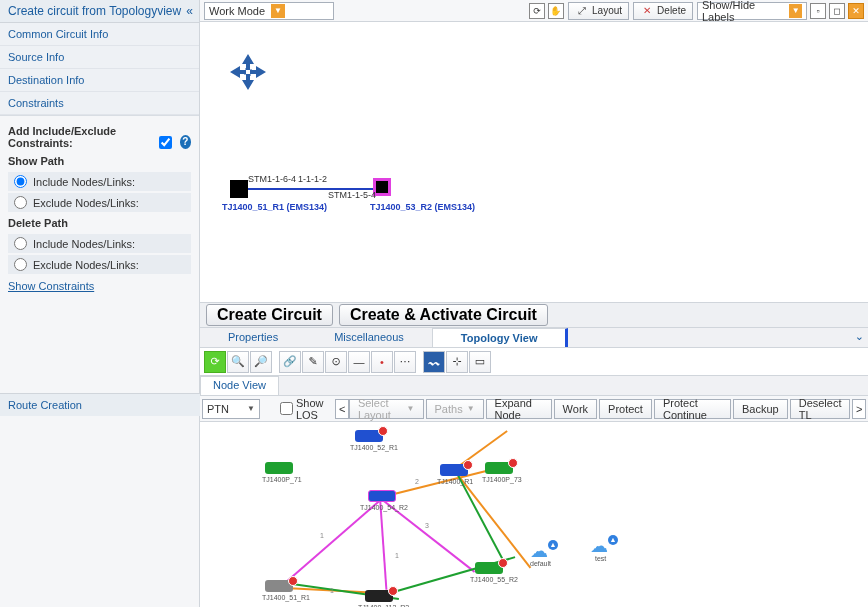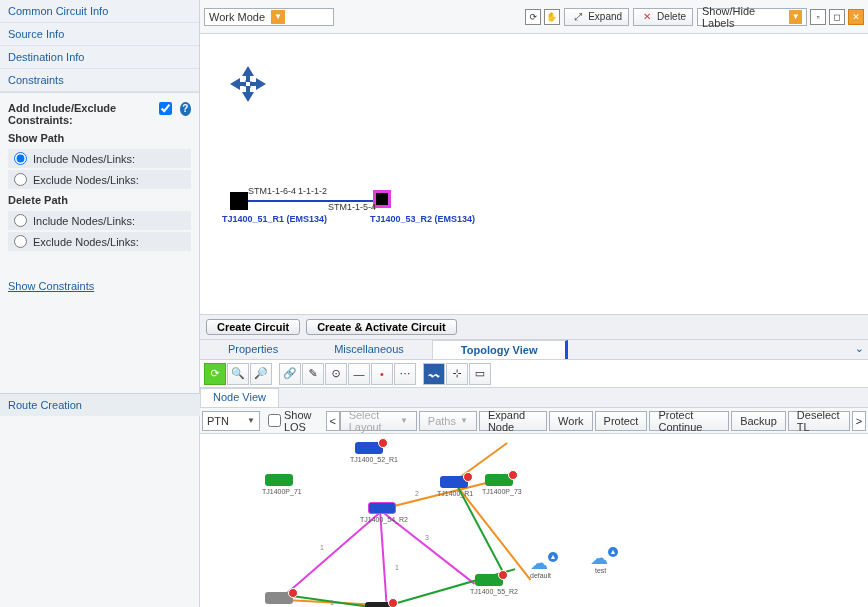--- a/index.html
+++ b/index.html
@@ -5,68 +5,68 @@
 * { box-sizing: border-box; margin: 0; padding: 0; font-family: Arial, sans-serif; }
 body { font-size: 11px; color: #333; background: #fff; width: 868px; height: 607px; overflow: hidden; position: relative; }
 
 .left-panel { position: absolute; left: 0; top: 0; width: 200px; height: 607px; background: #f5f6f8; border-right: 1px solid #d0d5db; }
 .panel-title { background: #e8edf2; color: #1c5ea0; font-weight: normal; font-size: 12px; padding: 4px 8px; border-bottom: 1px solid #d0d5db; position: relative; }
 .collapse-chev { position: absolute; right: 6px; top: 4px; color: #1c5ea0; cursor: pointer; }
 .nav-section { background: #eef1f5; border-bottom: 1px solid #d8dde3; }
 .nav-item { padding: 5px 8px; color: #1c5ea0; font-size: 11px; border-bottom: 1px solid #e0e4ea; cursor: pointer; }
 
 .form-area { padding: 6px 8px; background: #f5f6f8; }
-.form-row { display: flex; align-items: flex-start; padding: 3px 0; font-size: 11px; }
+.form-row { display: flex; align-items: flex-end; padding: 3px 0; font-size: 11px; }
 .form-row.hdr { font-weight: bold; }
 .help-icon { display:inline-block; width:14px; height:14px; border-radius:50%; background:#1c6fb8; color:#fff; text-align:center; line-height:14px; font-size:10px; font-weight:bold; margin-left:8px; }
 .radio-label { margin-left: 6px; }
 .opt-row { background:#e8ecf1; padding:3px 6px; margin:2px 0; display:flex; align-items:center; font-size:11px; }
-.link-txt { color:#1c5ea0; text-decoration:underline; cursor:pointer; padding:4px 0; display:inline-block;margin-top:23px; }
+.link-txt { color:#1c5ea0; text-decoration:underline; cursor:pointer; padding:4px 0; display:inline-block; }
 
 .route-section { position:absolute; top:393px; left:0; width:200px; border-top:1px solid #d0d5db; }
 .route-hdr { background:#e8edf2; color:#1c5ea0; padding:5px 8px; font-size:11px; }
 
 .right-area { position:absolute; left:200px; top:0; right:0; height:607px; }
-.toolbar-top { height:34px; background:#f6f7f9; border-bottom:1px solid #d0d5db; display:flex; align-items:center; padding:0 4px; }
+.toolbar-top { height:22px; background:#f6f7f9; border-bottom:1px solid #d0d5db; display:flex; align-items:center; padding:0 4px; }
 .dropdown { border:1px solid #a8b0bb; background:#fff; height:18px; font-size:11px; display:inline-flex; align-items:center; padding:0 4px; position:relative; }
 .dropdown .dd-arrow { width:14px; height:14px; background:#f0a030; margin-left:6px; display:flex; align-items:center; justify-content:center; color:#fff; font-size:8px; }
 .toolbar-btn { border:1px solid #a8b0bb; background:linear-gradient(#fff,#eef0f3); height:18px; padding:0 6px; font-size:10px; display:inline-flex; align-items:center; margin-left:4px; cursor:pointer; }
 .ticon { width:14px; height:14px; display:inline-flex; align-items:center; justify-content:center; margin-right:3px; font-size:10px; }
 .spacer { flex:1; }
 .sq-icon { width:16px; height:16px; border:1px solid #888; margin-left:3px; display:inline-flex; align-items:center; justify-content:center; font-size:9px; cursor:pointer; background:#fff; }
 
 .canvas-main { position:relative; height:280px; background:#fff; }
 .arrows-widget { position:absolute; left:28px; top:30px; }
 .arrow-svg { width:40px; height:40px; }
 
 .node-box { position:absolute; width:18px; height:18px; background:#000; }
 .node-box.pink { border:3px solid #e040e0; }
 .link-line { position:absolute; height:2px; background:#2040c0; }
 .port-lbl { position:absolute; font-size:9px; color:#333; }
 .link-lbl { position:absolute; font-size:9px; color:#333; }
 .node-lbl { position:absolute; font-size:9px; color:#2040c0; font-weight:bold; }
 
 .action-bar { height:26px; background:#eef0f3; border-top:1px solid #d0d5db; border-bottom:1px solid #d0d5db; display:flex; align-items:center; padding:0 6px; }
-.act-btn { border:1px solid #a0a6b0; border-radius:3px; background:linear-gradient(#fff,#e8eaee); padding:1px 10px; font-size:11px; font-weight:bold; margin-right:6px; cursor:pointer;text-align:center; }
+.act-btn { border:1px solid #a0a6b0; border-radius:3px; background:linear-gradient(#fff,#e8eaee); padding:1px 10px; font-size:16px; font-weight:bold; margin-right:6px; cursor:pointer;text-align:center; }
 
 .tabs-row { height:20px; display:flex; background:#f0f1f4; border-bottom:1px solid #d0d5db; font-size:11px; position:relative; }
 .tab { padding:3px 28px; color:#1c5ea0; cursor:pointer; }
 .tab.active { background:#fff; border-top:1px solid #d0d5db; border-left:1px solid #d0d5db; border-right:3px solid #1d4ed8; font-weight:bold; }
 .tab-exp { position:absolute; right:4px; top:2px; color:#1c5ea0; cursor:pointer; }
 
 .icon-toolbar { height:28px; background:#fff; border-bottom:1px solid #d0d5db; display:flex; align-items:center; padding:0 4px; }
 .ibtn { width:22px; height:22px; border:1px solid #c0c6cf; background:linear-gradient(#fff,#f0f1f4); margin-right:1px; display:flex; align-items:center; justify-content:center; font-size:11px; cursor:pointer; }
 .ibtn.green { background:#5bd030; color:#fff; border-color:#4ab020; }
 .igap { width:6px; }
 
 .nodeview-tab { height:20px; background:#f0f1f4; border-bottom:1px solid #d0d5db; display:flex; }
 .nv-tab { background:#fff; border:1px solid #d0d5db; border-bottom:none; padding:2px 12px; font-size:11px; color:#1c5ea0; }
 
 .filter-bar { height:26px; background:#f6f7f9; border-bottom:1px solid #d0d5db; display:flex; align-items:center; padding:0 2px; font-size:11px; }
-.fsel { border:1px solid #a8b0bb; background:#fff; height:20px; padding:0 4px; display:inline-flex; align-items:center; margin-right:2px; }
+.fsel { border:1px solid #a8b0bb; background:#fff; height:20px; padding:0 4px; display:inline-flex; align-items:center; margin-right:14px; }
 .fsel .sar { margin-left:18px; font-size:8px; color:#555; }
 .fchk { display:inline-flex; align-items:center; margin:0 6px; }
 .fbtn { border:1px solid #a8b0bb; background:linear-gradient(#fff,#eef0f3); height:20px; padding:0 8px; display:inline-flex; align-items:center; margin-right:2px; cursor:pointer; }
 .fbtn.dis { color:#aaa; }
 .navbtn { border:1px solid #a8b0bb; background:#fff; width:18px; height:20px; display:inline-flex; align-items:center; justify-content:center; cursor:pointer; }
 
 .topo-canvas { position:relative; height:185px; background:#fff; overflow:hidden; }
 .tnode { position:absolute; width:28px; height:12px; border-radius:3px; }
 .tnode.green { background:#1ea030; }
 .tnode.blue { background:#2050d0; }
@@ -80,20 +80,24 @@
 .tline { position:absolute; height:1.5px; transform-origin:left center; }
 .tline.m { background:#e040e0; height:2px; }
 .tline.o { background:#f09020; }
 .tline.g { background:#1ea030; }
 .ll { position:absolute; font-size:7px; color:#888; }
 </style>
 </head>
 <body>
 
 <div class="left-panel">
+  <div class="panel-title">
+    <span>Create circuit from Topologyview</span>
+    <span class="collapse-chev">«</span>
+  </div>
   <div class="nav-section">
     <div class="nav-item">Common Circuit Info</div>
     <div class="nav-item">Source Info</div>
     <div class="nav-item">Destination Info</div>
     <div class="nav-item">Constraints</div>
   </div>
   <div class="form-area">
     <div class="form-row hdr">
       <span>Add Include/Exclude Constraints:</span>
       <input type="checkbox" checked="" style="margin-left: 6px;">
@@ -129,21 +133,21 @@
   <div class="toolbar-top">
     <div class="dropdown" style="width:130px">
       <span>Work Mode</span>
       <span class="dd-arrow">▼</span>
     </div>
     <div class="spacer"></div>
     <span class="sq-icon">⟳</span>
     <span class="sq-icon">✋</span>
     <div class="toolbar-btn">
         <span class="ticon">⤢</span>
-        <span>Expand</span>
+        <span>Layout</span>
       </div>
     <div class="toolbar-btn">
         <span class="ticon" style="color:#d04040">✕</span>
         <span>Delete</span>
       </div>
     <div class="dropdown" style="width:110px;margin-left:4px">
       <span>Show/Hide Labels</span>
       <span class="dd-arrow">▼</span>
     </div>
     <span class="sq-icon">▫</span>

